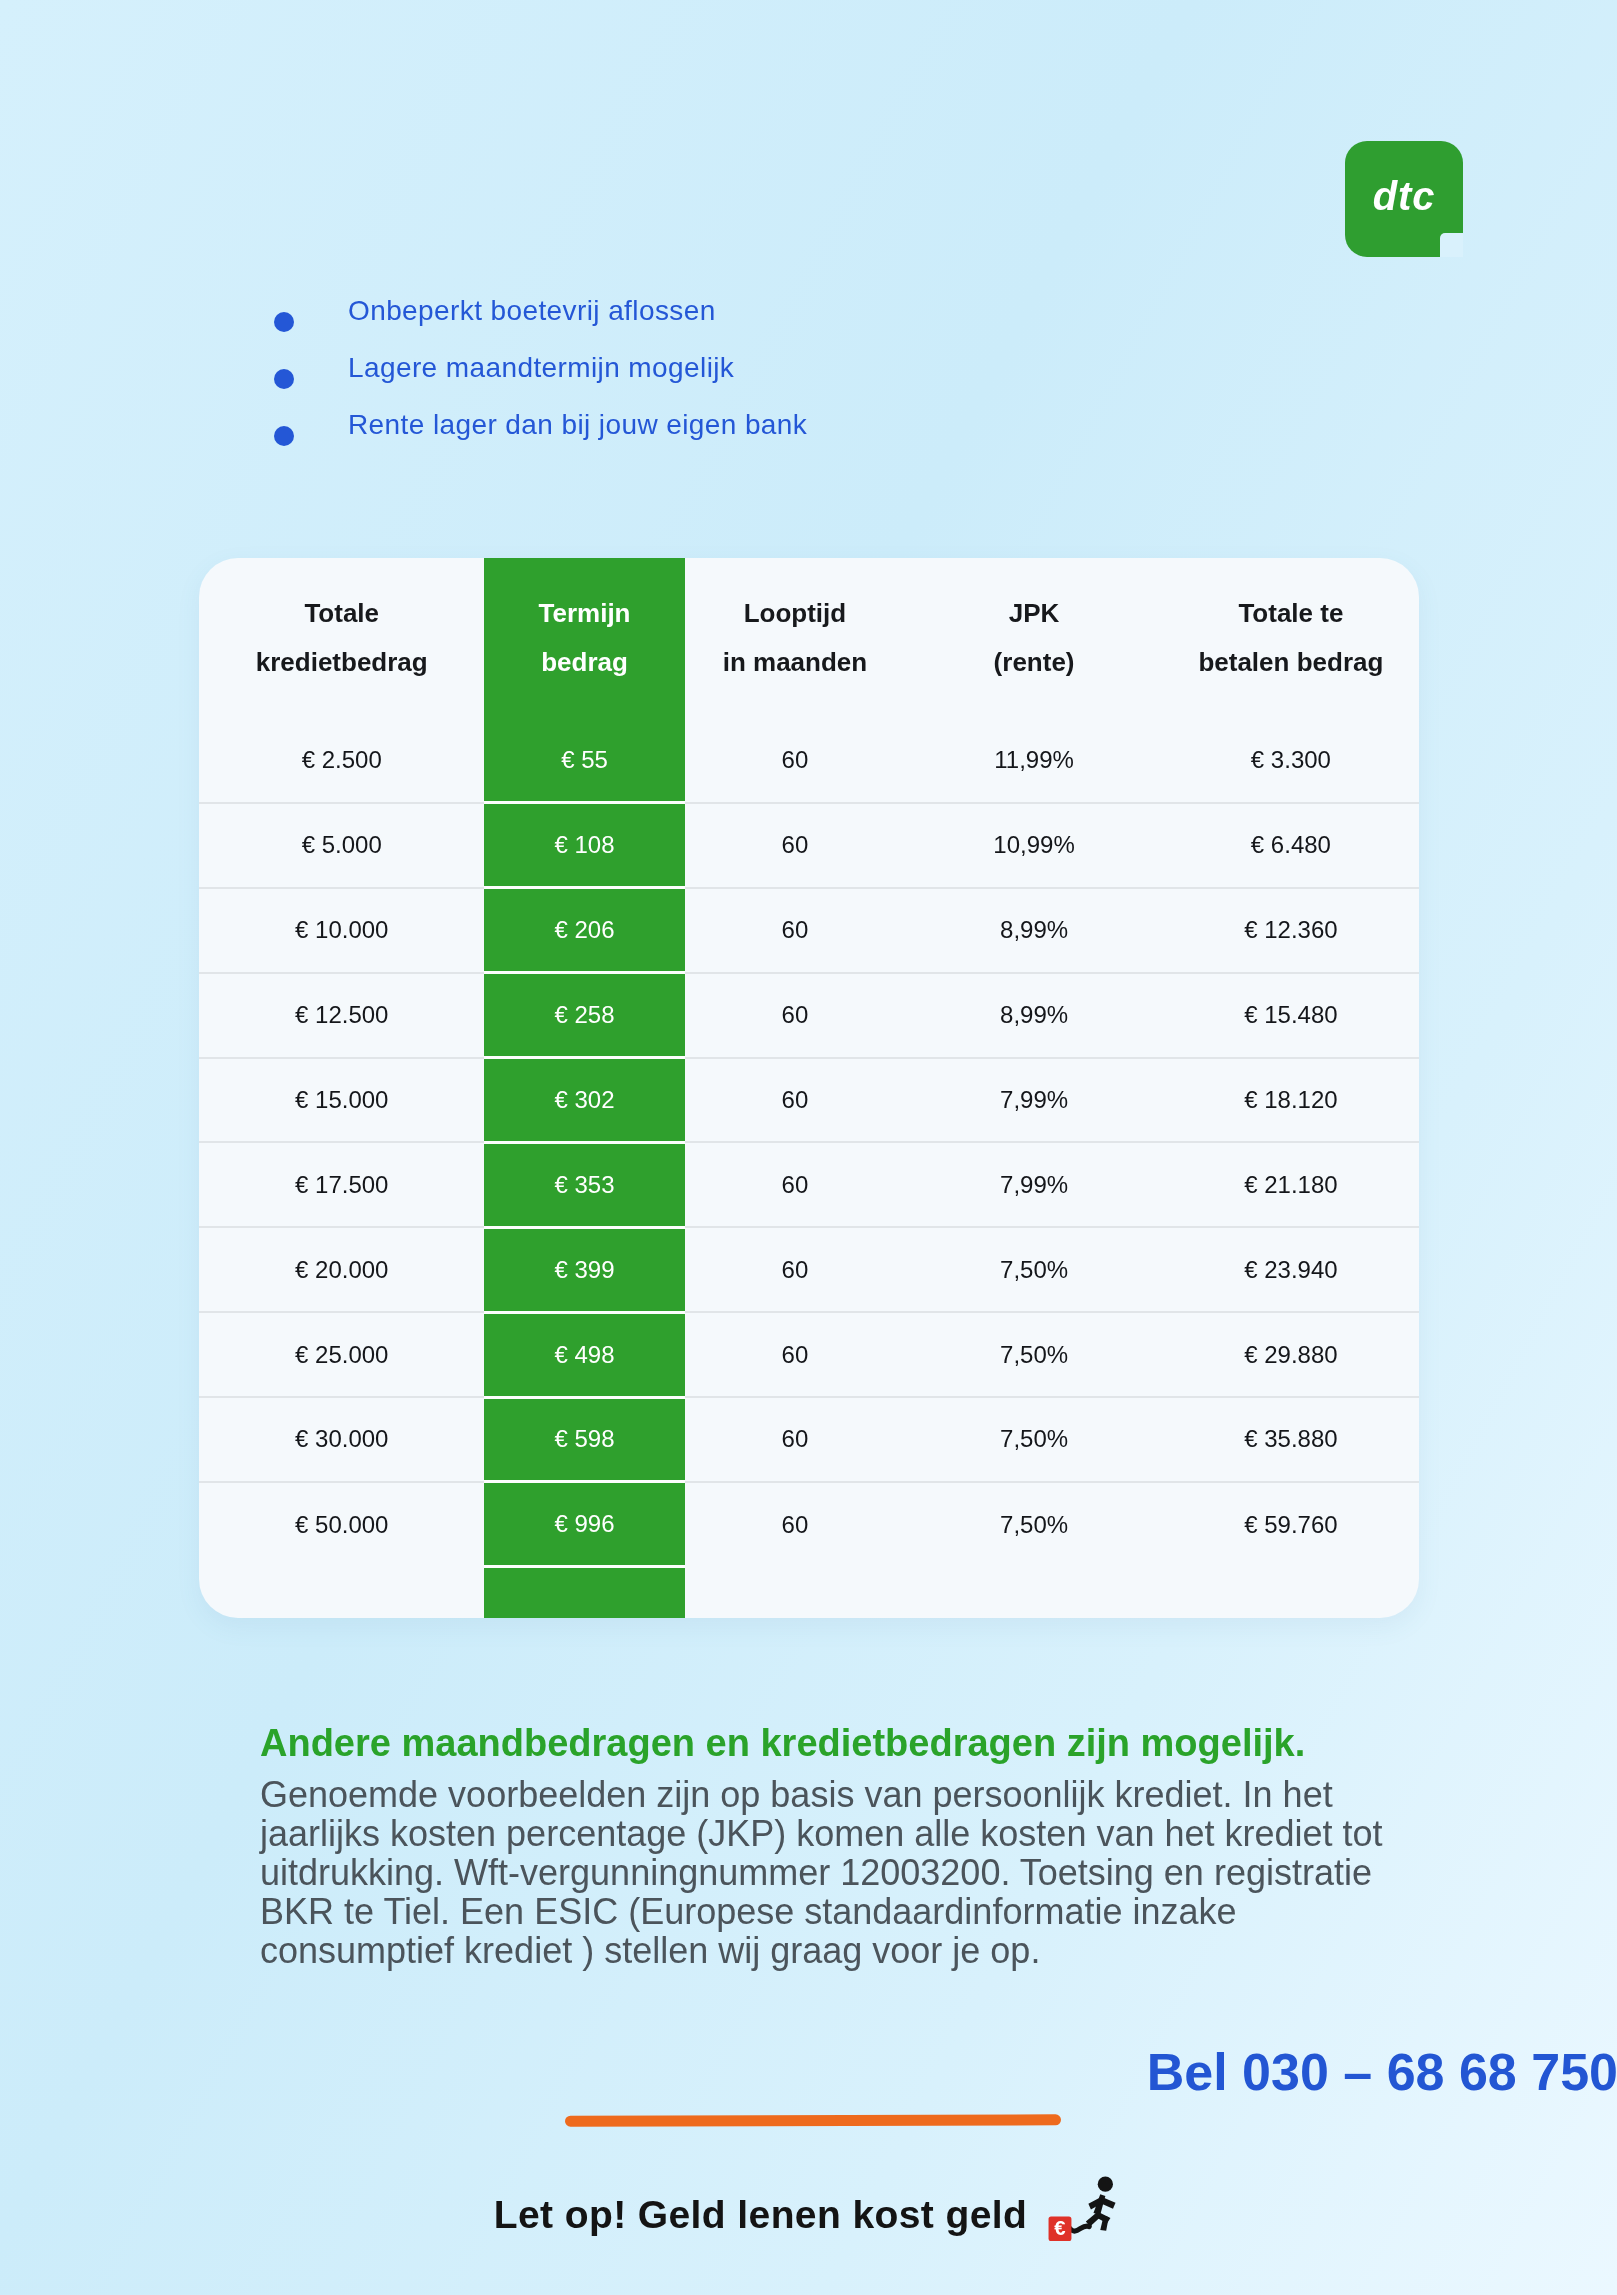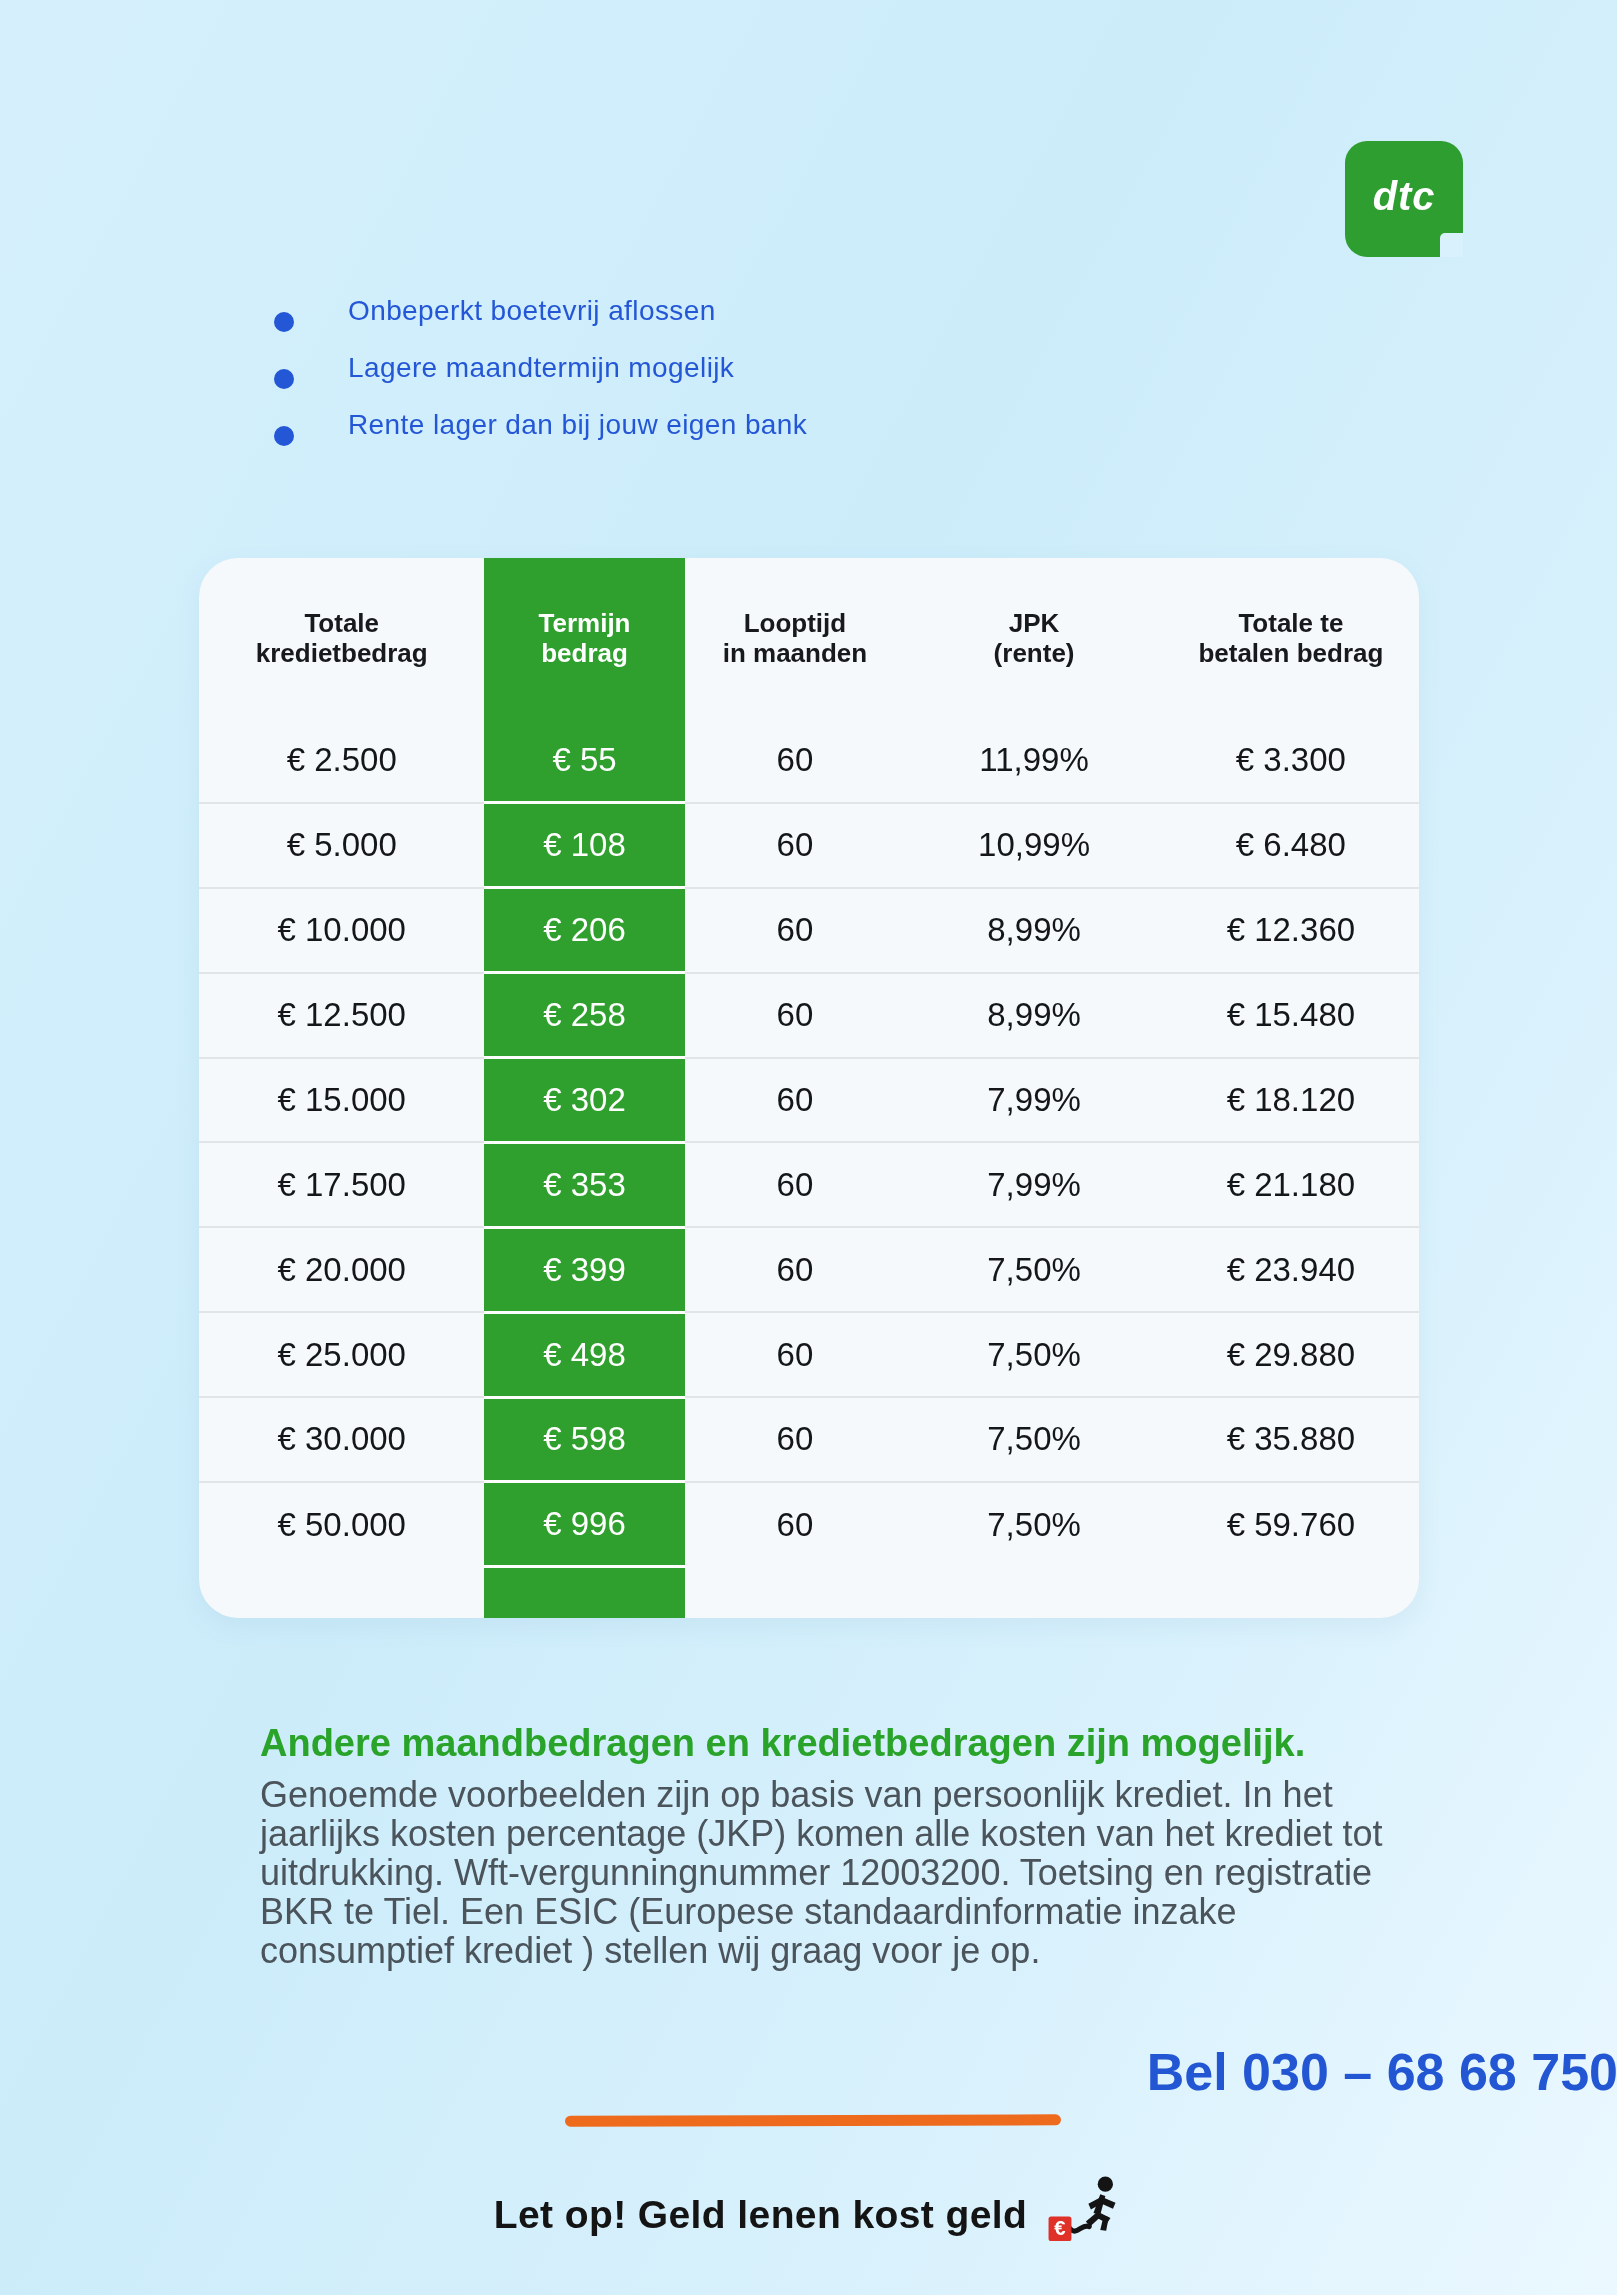--- a/index.html
+++ b/index.html
@@ -46,25 +46,25 @@
 
   
   .card{
     position:absolute; left:199px; top:558px; width:1220px; height:1060px;
     background:#f5f9fc; border-radius:39px; overflow:hidden;
     box-shadow:0 8.4px 25px rgba(80,130,170,0.08);
   }
   table{ width:100%; height:100%; border-collapse:collapse; table-layout:fixed; }
   th,td{ text-align:center; vertical-align:middle; }
   thead th{
-    height:160px; font-size:26px; font-weight:700; line-height:30px;
+    height:160px; font-size:26px; font-weight:700; line-height:49px;
     color:#17191c; white-space:pre-line;
   }
   tbody td{
-    height:78px; font-size:33px; font-weight:500; color:#14161a;
+    height:78px; font-size:24px; font-weight:500; color:#14161a;
   }
   .green{ background:#2fa02d; color:#ffffff; }
   tbody tr + tr td{ border-top:2.5px solid #e1e5e8; }
   tbody tr + tr td.green{ border-top:3.4px solid #fdfefe; }
   tbody tr.spacer td{ border-top:none; height:47px; }
 
   
   .sub-heading{
     position:absolute; left:260px; top:1722px;
     font-size:38px; font-weight:800; color:#2aa32a;

